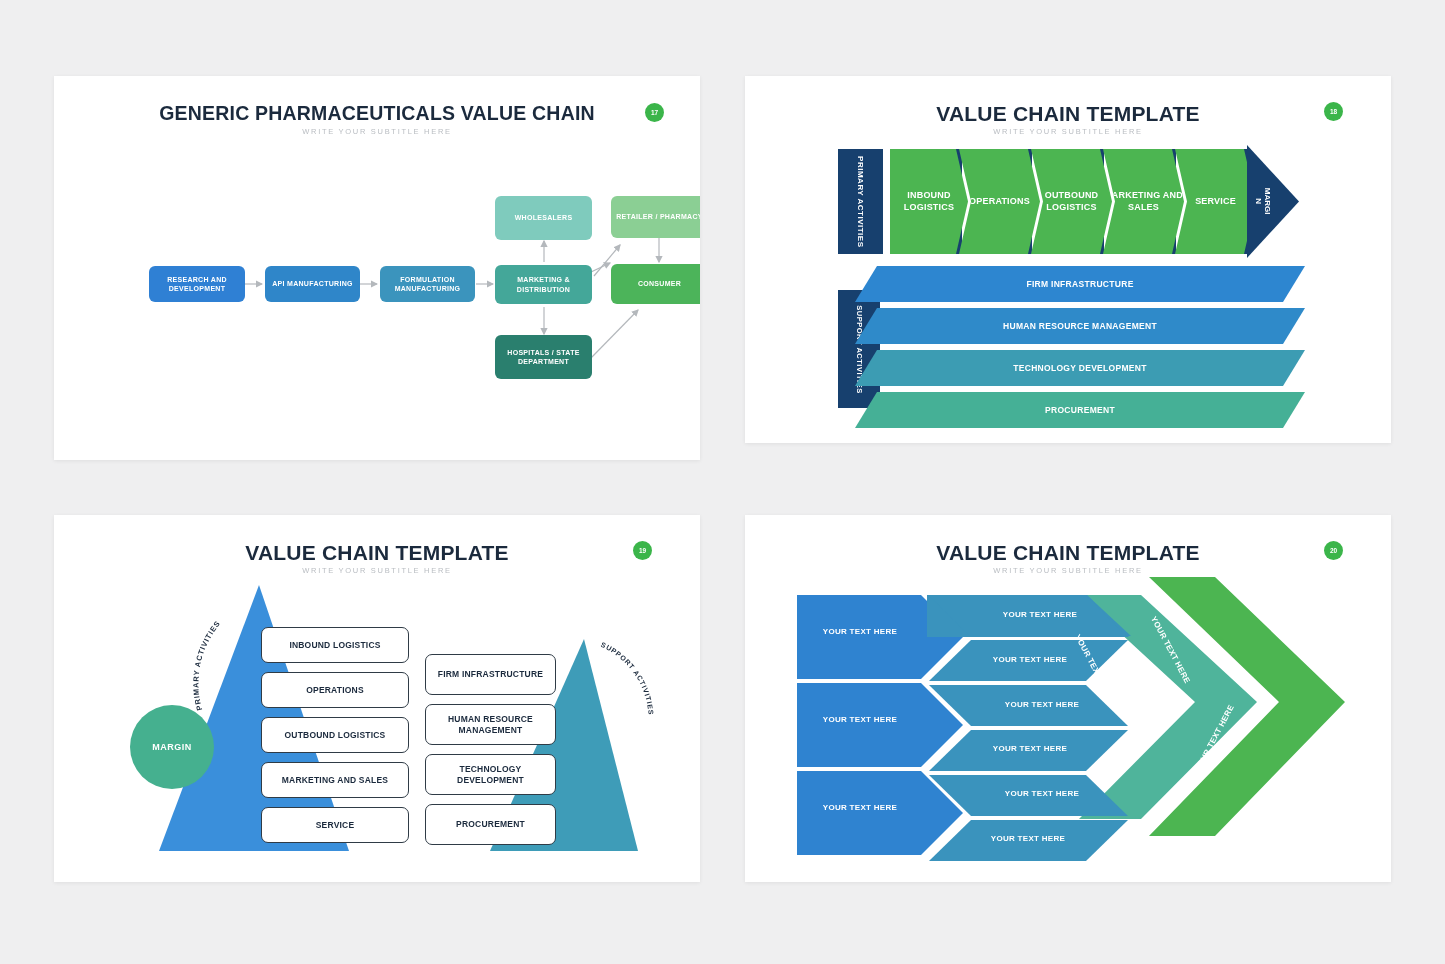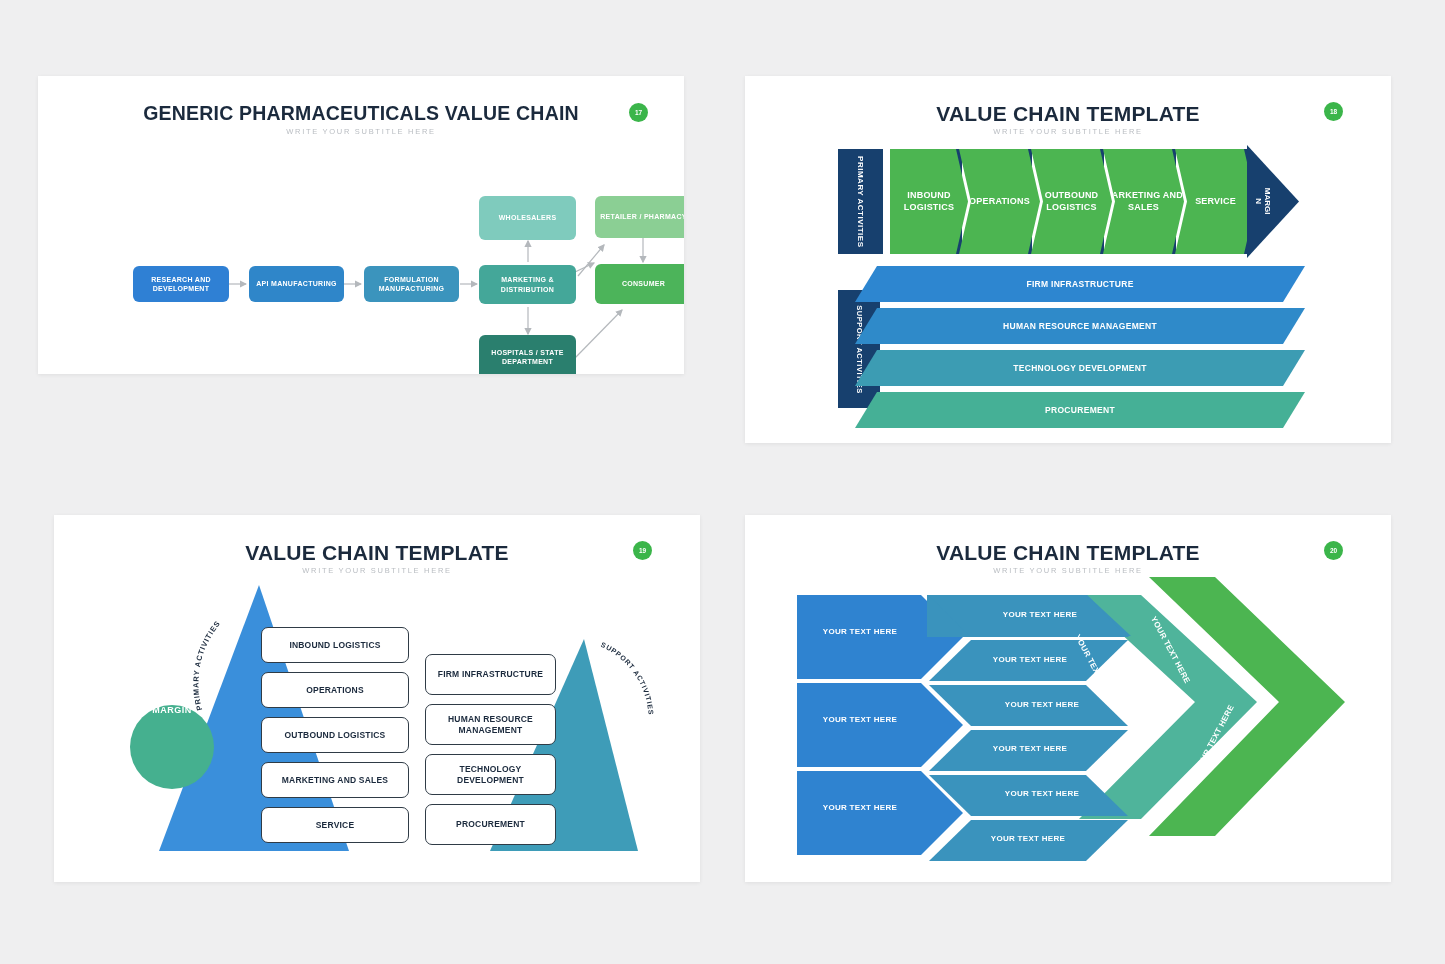--- a/index.html
+++ b/index.html
@@ -10,21 +10,21 @@
     overflow: hidden;
   }
   .deck { position: relative; width: 1445px; height: 964px; }
 
   .slide {
     position: absolute;
     background: #ffffff;
     box-shadow: 0 1px 4px rgba(0,0,0,0.07);
     overflow: hidden;
   }
-  #slide1 { left: 38px;  top: 76px;  width: 646px; height: 298px; }
+  #slide1 { left: 54px;  top: 76px;  width: 646px; height: 384px; }
   #slide2 { left: 745px; top: 76px;  width: 646px; height: 367px; }
   #slide3 { left: 54px;  top: 515px; width: 646px; height: 367px; }
   #slide4 { left: 745px; top: 515px; width: 646px; height: 367px; }
 
   .s-title {
     position: absolute; left: 0; right: 0; top: 26px;
     text-align: center;
     font-size: 21px; font-weight: bold; letter-spacing: 0.2px;
     color: #1b2a3d;
   }
@@ -100,21 +100,21 @@
   .vbox {
     position: absolute; background: #fff;
     border: 1.4px solid #2f3b46; border-radius: 7px;
     display: flex; align-items: center; justify-content: center;
     text-align: center; line-height: 1.2;
     color: #1b2a3d; font-weight: bold; font-size: 8.5px; letter-spacing: 0.2px;
   }
   .margin-circle {
     position: absolute; border-radius: 50%;
     background: #45b08f;
-    display: flex; align-items: flex-start; justify-content: center;
+    display: flex; align-items: center; justify-content: center;
     color: #fff; font-weight: bold; font-size: 9px; letter-spacing: 0.5px;
   }
 
   
   .ch-svg { position: absolute; left: 0; top: 0; width: 646px; height: 367px; }
   .ch-txt {
     position: absolute; color: #fff; font-weight: bold;
     font-size: 8px; letter-spacing: 0.3px; text-align: center;
     line-height: 1.25; white-space: nowrap; pointer-events: none;
   }

